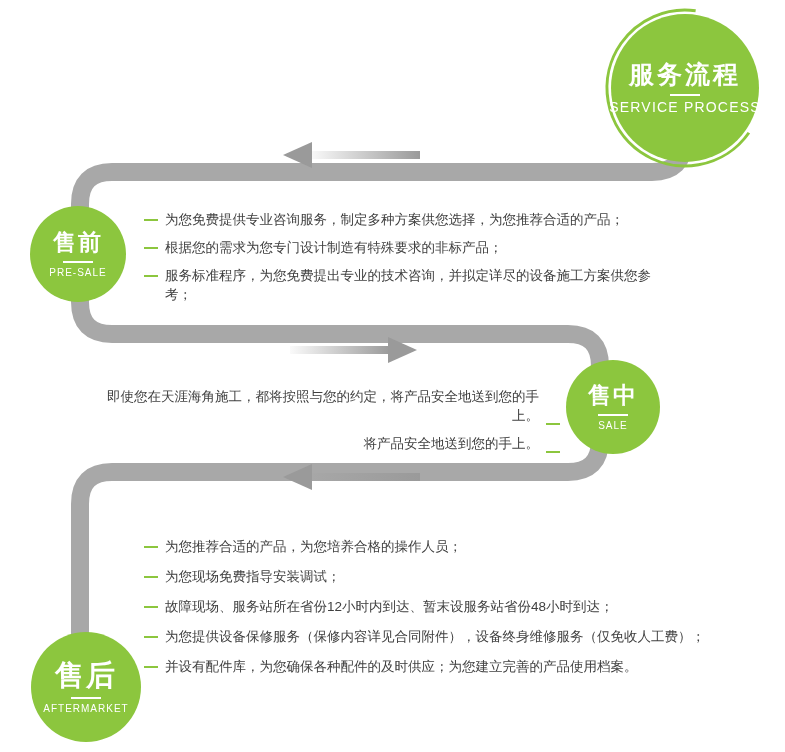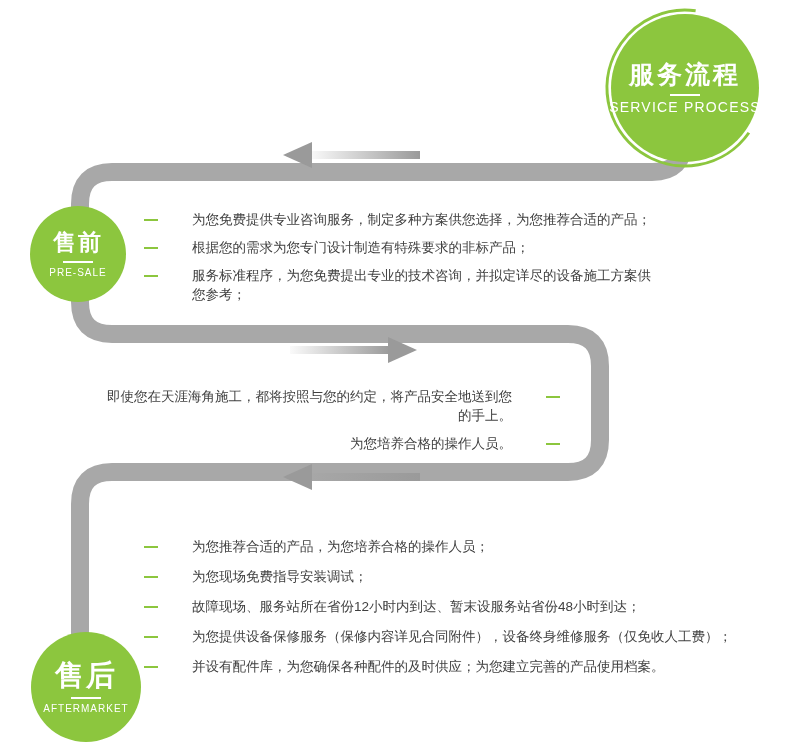--- a/index.html
+++ b/index.html
@@ -94,21 +94,20 @@
     position: absolute;
     box-sizing: border-box;
   }
   .line-row {
     display: flex;
     align-items: flex-start;
     font-size: 13.5px;
     color: #3f3f3f;
     line-height: 19px;
     margin-bottom: 9px;
-    gap: 27px;
   }
   .line-row:last-child { margin-bottom: 0; }
   .tick {
     flex: 0 0 auto;
     width: 14px;
     height: 2px;
     background: #8cc63e;
     margin-top: 9px;
     margin-right: 7px;
   }
@@ -127,21 +126,21 @@
 
   
   #block-sale {
     left: 100px;
     top: 387px;
     width: 460px;
     text-align: right;
   }
   #block-sale .line-row {
     justify-content: flex-end;
-    align-items: flex-start;
+    align-items: flex-end;
   }
 
   
   #block-aftermarket {
     left: 144px;
     top: 537px;
     width: 620px;
   }
   #block-aftermarket .line-row { margin-bottom: 11px; }
 </style>
@@ -200,20 +199,25 @@
     <span class="rule"></span>
     <span class="en">SERVICE PROCESS</span>
   </div>
 
   <div class="badge" id="badge-presale">
     <span class="cn">售前</span>
     <span class="rule"></span>
     <span class="en">PRE-SALE</span>
   </div>
 
+  <div class="badge" id="badge-sale">
+    <span class="cn">售中</span>
+    <span class="rule"></span>
+    <span class="en">SALE</span>
+  </div>
 
   <div class="badge" id="badge-aftermarket">
     <span class="cn">售后</span>
     <span class="rule"></span>
     <span class="en">AFTERMARKET</span>
   </div>
 
   <div class="block" id="block-presale">
     <div class="line-row">
       <span class="tick"></span>
@@ -228,21 +232,21 @@
       <span class="ltext">服务标准程序，为您免费提出专业的技术咨询，并拟定详尽的设备施工方案供您参考；</span>
     </div>
   </div>
 
   <div class="block" id="block-sale">
     <div class="line-row">
       <span class="ltext">即使您在天涯海角施工，都将按照与您的约定，将产品安全地送到您的手上。</span>
       <span class="tick tick-right"></span>
     </div>
     <div class="line-row">
-      <span class="ltext">为您培养合格的操作人员。</span>
+      <span class="ltext">将产品安全地送到您的手上。</span>
       <span class="tick tick-right"></span>
     </div>
   </div>
 
   <div class="block" id="block-aftermarket">
     <div class="line-row">
       <span class="tick"></span>
       <span class="ltext">为您推荐合适的产品，为您培养合格的操作人员；</span>
     </div>
     <div class="line-row">

